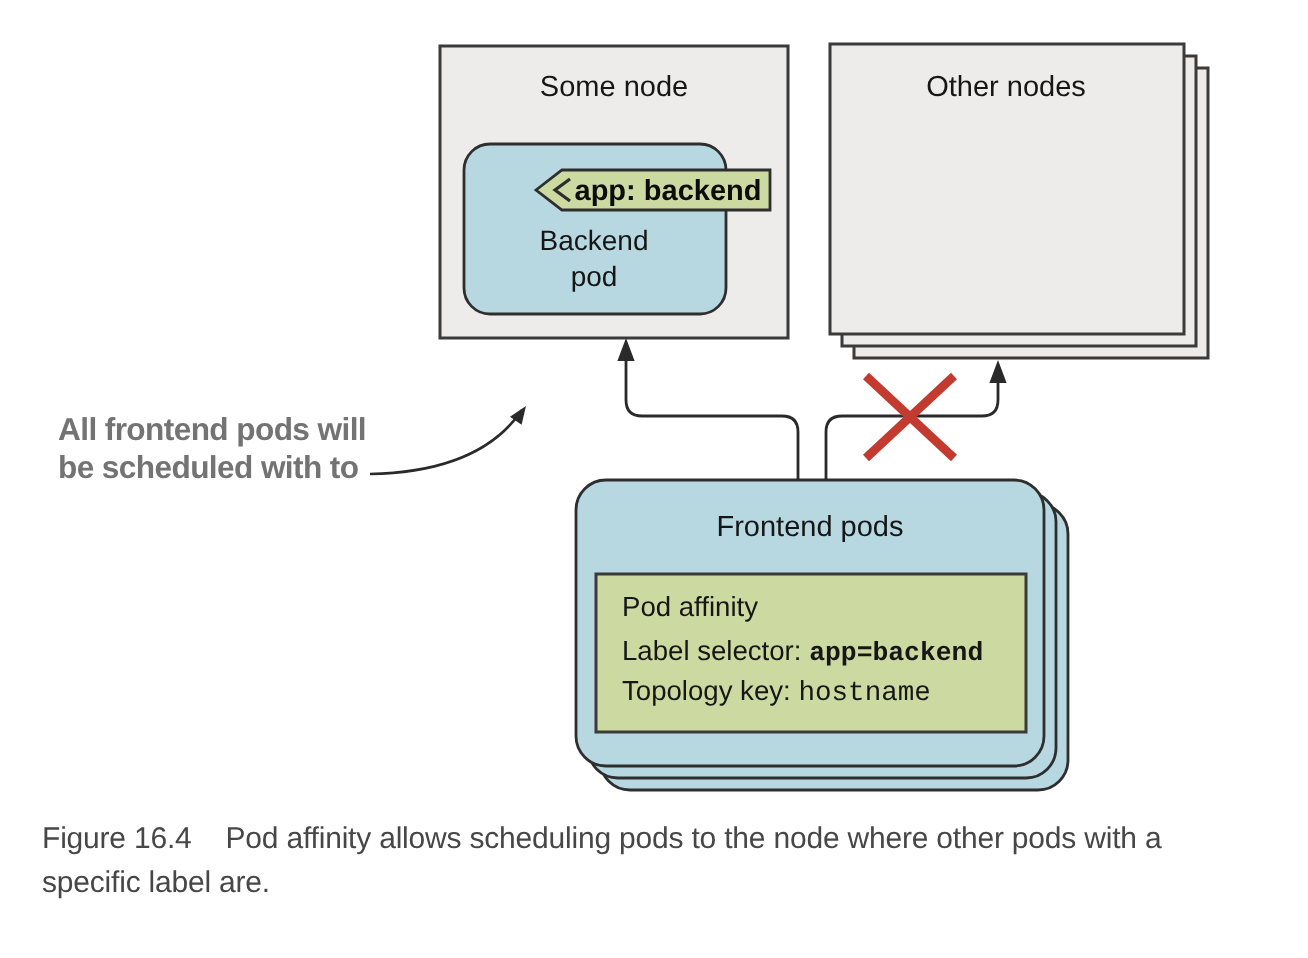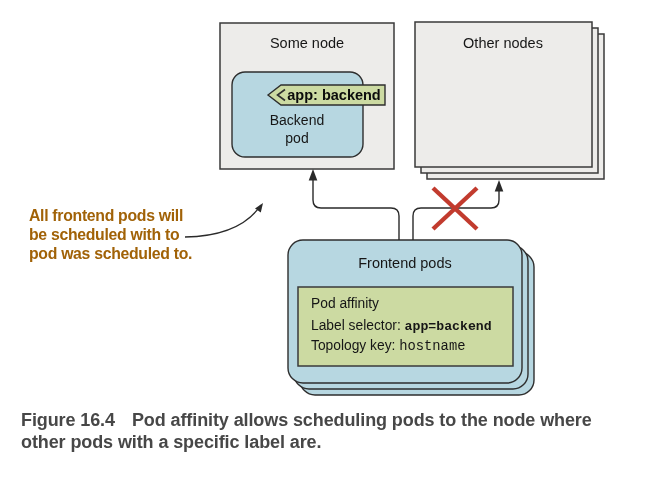--- a/index.html
+++ b/index.html
@@ -25,25 +25,25 @@
   .xmark{stroke:var(--cross);stroke-width:4.4;fill:none;}
   .t-title{font:14.5px "Liberation Sans",sans-serif;fill:var(--text);text-anchor:middle;}
   .t-body{font:14px "Liberation Sans",sans-serif;fill:var(--text);text-anchor:middle;}
   .t-tag{font:bold 14.5px "Liberation Sans",sans-serif;fill:#0c0c0c;text-anchor:middle;}
   .t-aff{font:13.8px "Liberation Sans",sans-serif;fill:var(--text);}
   .t-mono-b{font:bold 13.2px "Liberation Mono","DejaVu Sans Mono",monospace;fill:var(--text);}
   .t-mono{font:13.8px "Liberation Mono","DejaVu Sans Mono",monospace;fill:var(--text);}
   #annotation{
     position:absolute;left:29px;top:206px;width:190px;
     font-weight:bold;font-size:15.8px;line-height:19px;letter-spacing:-0.3px;
-    color:#a16207;
+    color:#737373;
   }
   #caption{
     position:absolute;left:21px;top:409px;width:592px;
-    font-weight:bold;font-size:18px;line-height:22px;color:var(--caption);
+    font-weight:normal;font-size:15px;line-height:22px;color:var(--caption);
     letter-spacing:-0.1px;
   }
   #caption .cap-label{margin-right:17px;}
 </style>
 </head>
 <body>
 
 <div id="stage">
 
   <svg width="654" height="405" viewBox="0 0 654 405">
@@ -102,20 +102,19 @@
 
     <g>
       <path class="flow" style="stroke-width:1.3" d="M185,237 Q240,236 261,205"></path>
       <polygon class="ahead" points="263,203 260.8,212.4 255,208.4"></polygon>
     </g>
   </svg>
 
   <div id="annotation">
     <div>All frontend pods will</div>
     <div>be scheduled with to</div>
-    <div>pod was scheduled to.</div>
   </div>
 
   <div id="caption">
     <span class="cap-label">Figure 16.4</span><span>Pod affinity allows scheduling pods to the node where other pods with a specific label are.</span>
   </div>
 
 </div>
 
 </body></html>

